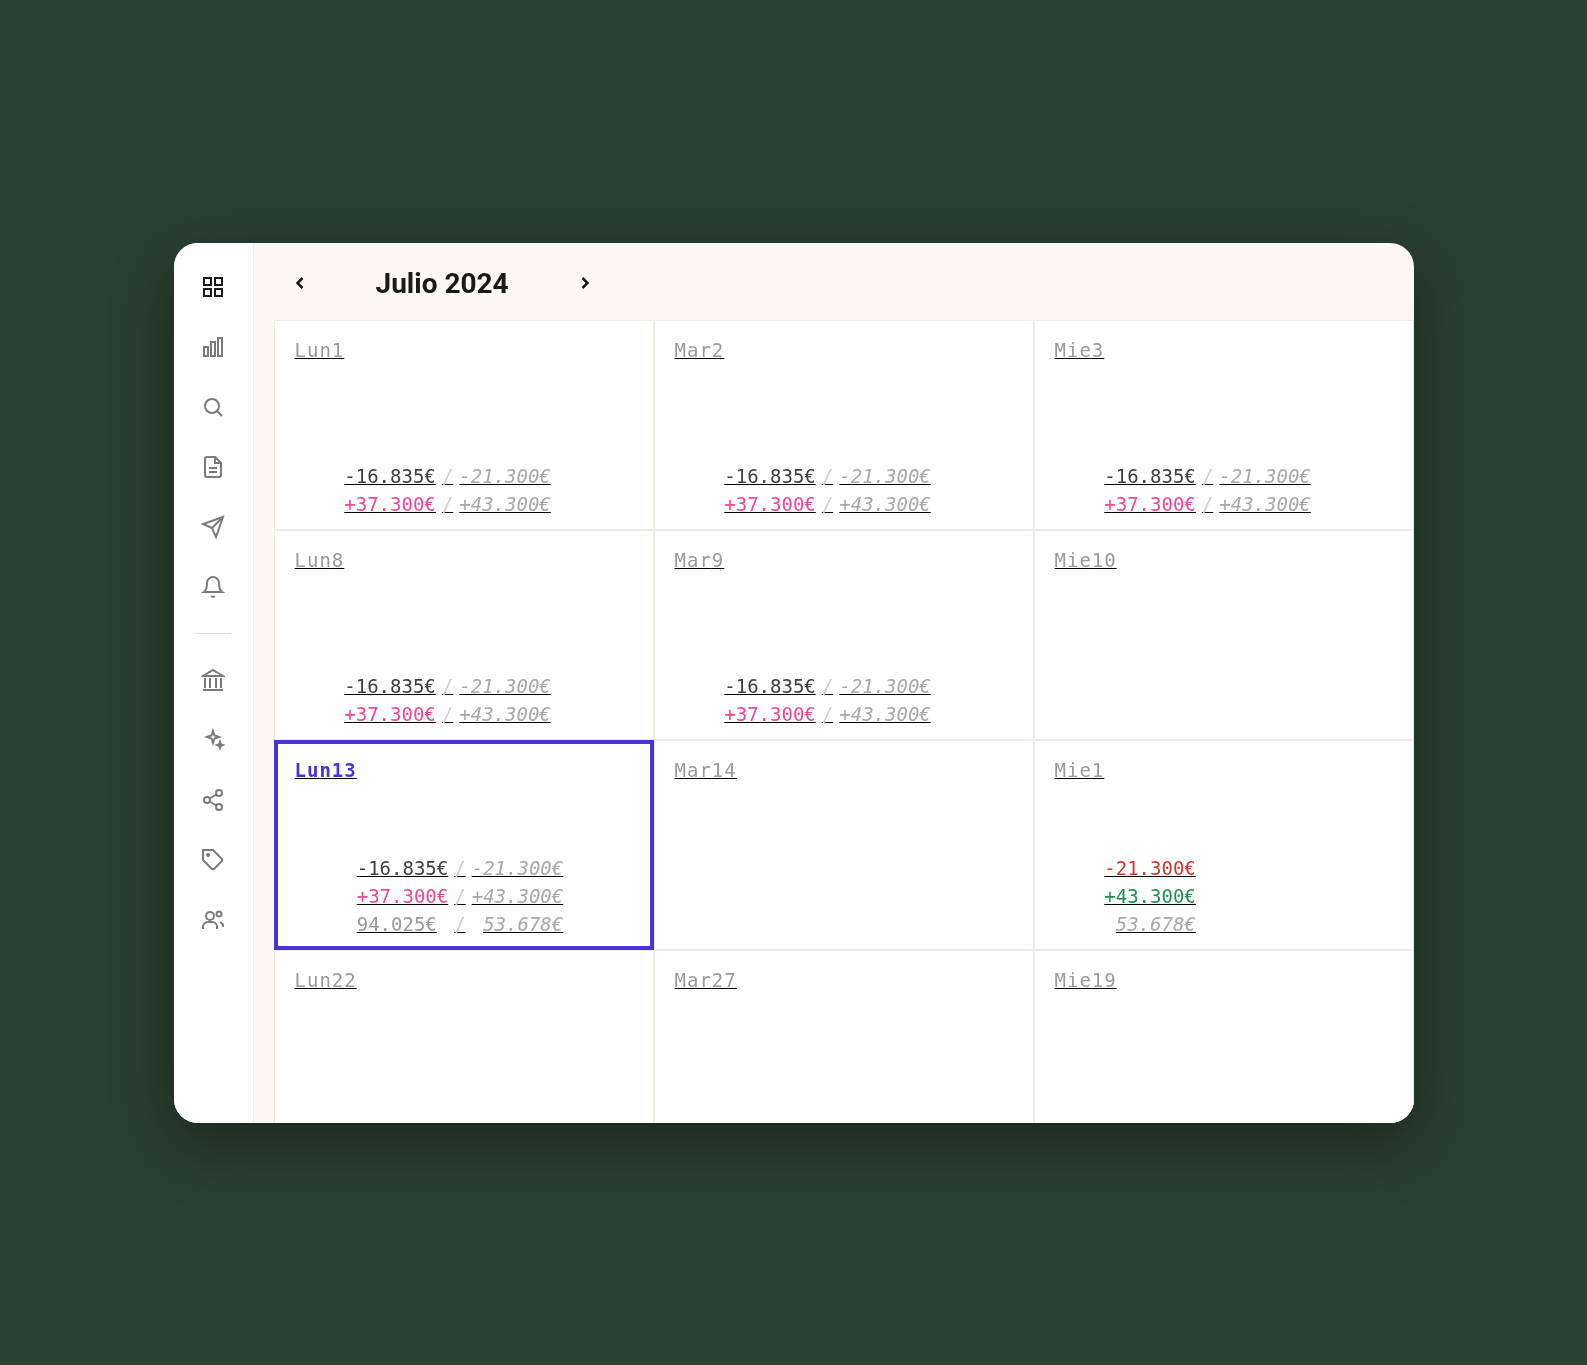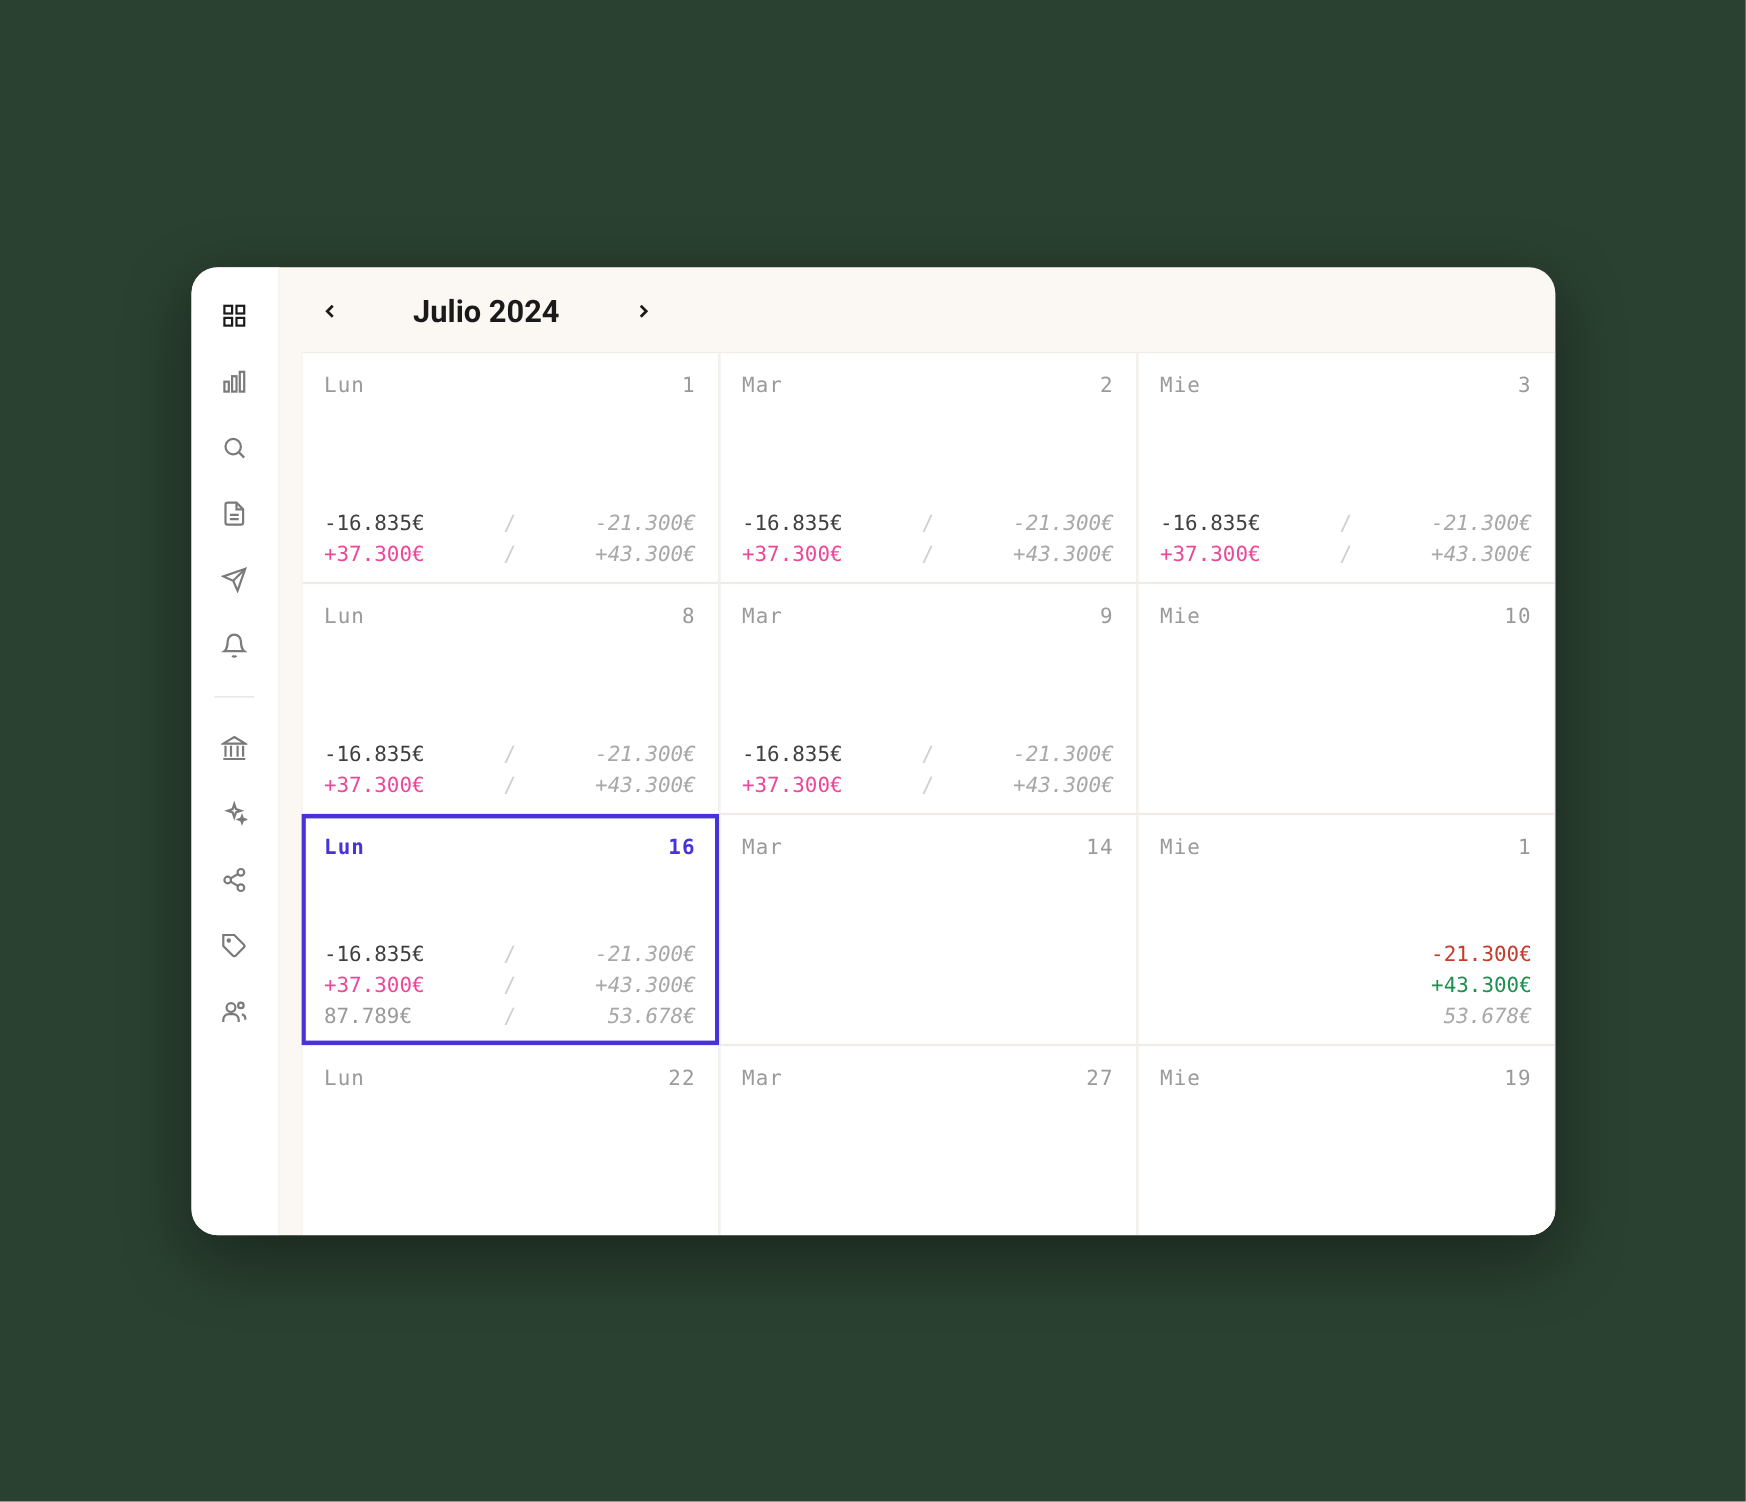--- a/index.html
+++ b/index.html
@@ -78,23 +78,24 @@
   grid-auto-rows: 210px;
   background: #f5f1ea;
   overflow: hidden;
   margin-left: 20px;
 }
 .day-cell {
   background: #ffffff;
   border: 1px solid #f0ece5;
   padding: 18px 20px 14px 20px;
   display: flex;
-  flex-direction: column;
+  flex-direction: row;
   font-family: ui-monospace, "SF Mono", Menlo, Consolas, monospace;
   cursor: pointer;
+  text-decoration: underline;
 }
 .day-cell.selected {
   border: 4px solid #4733d9;
   padding: 15px 17px 11px 17px;
 }
 .day-cell.short { min-height: 60px; }
 .day-head {
   display: flex;
   justify-content: space-between;
   align-items: flex-start;
@@ -325,35 +326,35 @@
         <div class="day-cell">
           <div class="day-head">
             <span>Mie</span>
             <span>10</span>
           </div>
           <div class="day-body"></div>
         </div>
         <div class="day-cell selected">
           <div class="day-head">
             <span>Lun</span>
-            <span>16</span>
-          </div>
-          <div class="day-body">
-            <div class="amount-row">
-              <span class="left neg">-16.835€</span>
-              <span class="slash">/</span>
-              <span class="right">-21.300€</span>
-            </div>
-            <div class="amount-row">
-              <span class="left pos">+37.300€</span>
-              <span class="slash">/</span>
-              <span class="right">+43.300€</span>
-            </div>
-            <div class="amount-row">
-              <span class="left neutral">87.789€</span>
+            <span>13</span>
+          </div>
+          <div class="day-body">
+            <div class="amount-row">
+              <span class="left neg">-16.835€</span>
+              <span class="slash">/</span>
+              <span class="right">-21.300€</span>
+            </div>
+            <div class="amount-row">
+              <span class="left pos">+37.300€</span>
+              <span class="slash">/</span>
+              <span class="right">+43.300€</span>
+            </div>
+            <div class="amount-row">
+              <span class="left neutral">94.025€</span>
               <span class="slash">/</span>
               <span class="right">53.678€</span>
             </div>
           </div>
         </div>
         <div class="day-cell">
           <div class="day-head">
             <span>Mar</span>
             <span>14</span>
           </div>

